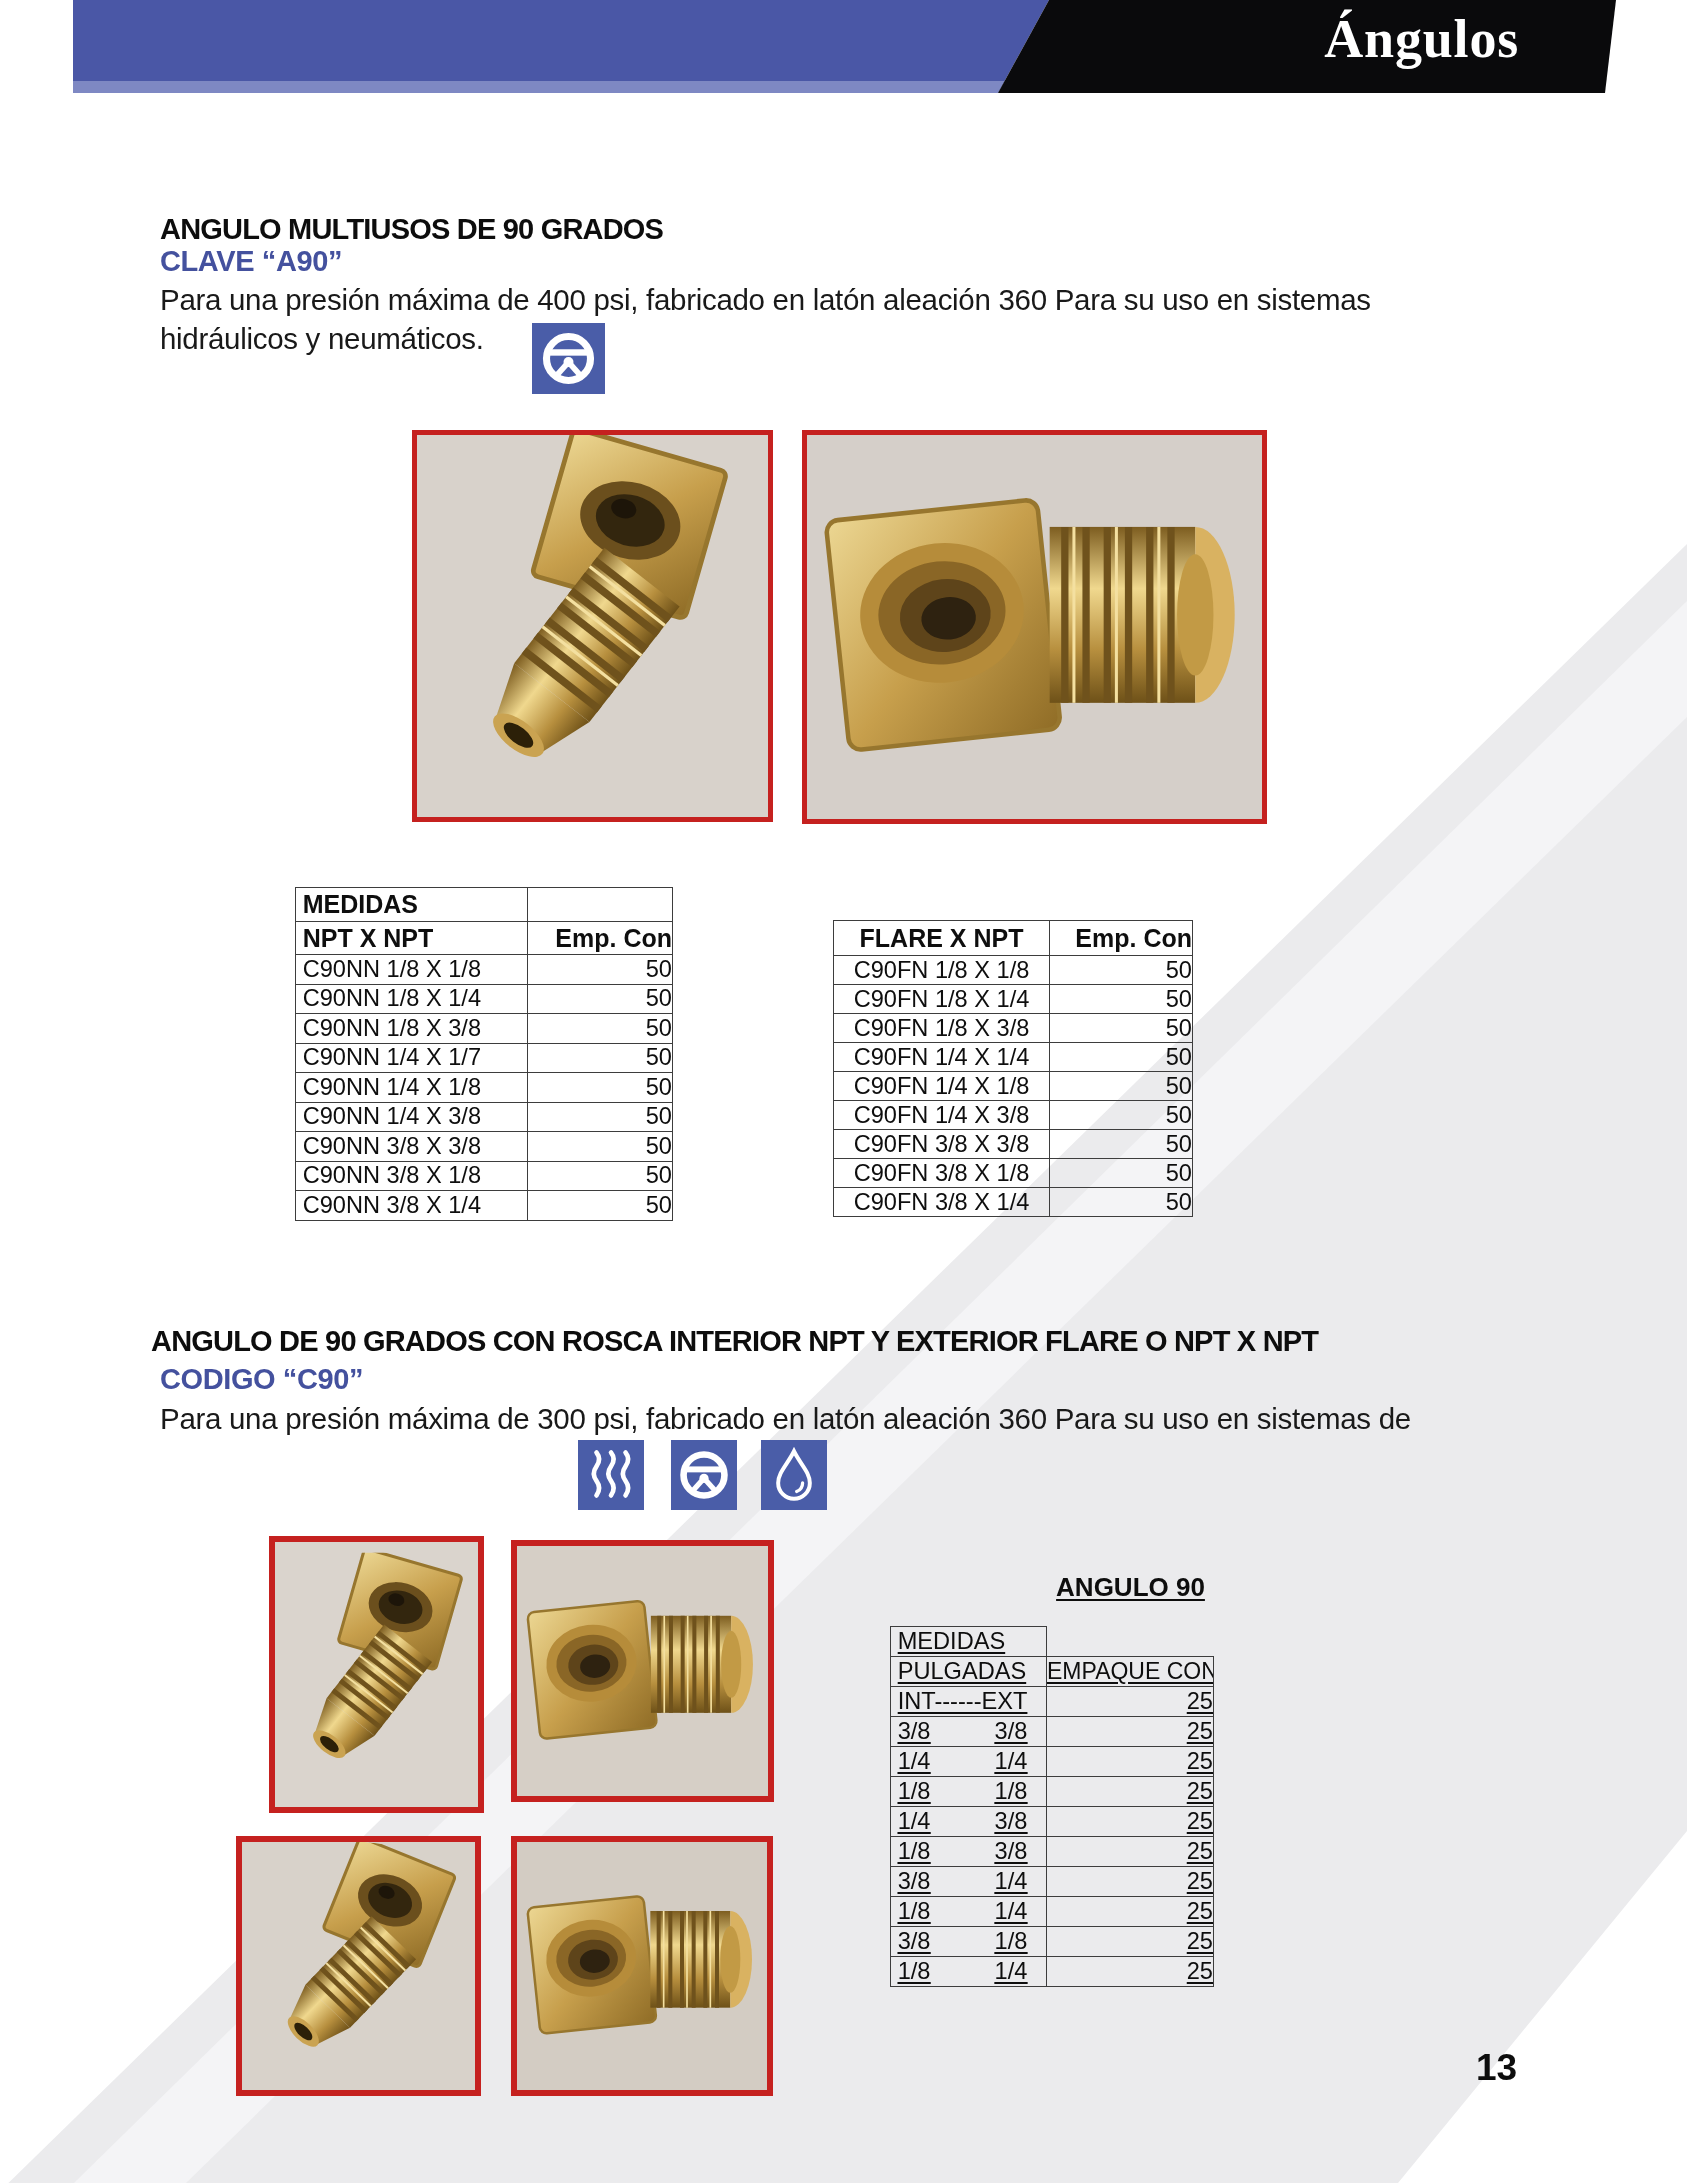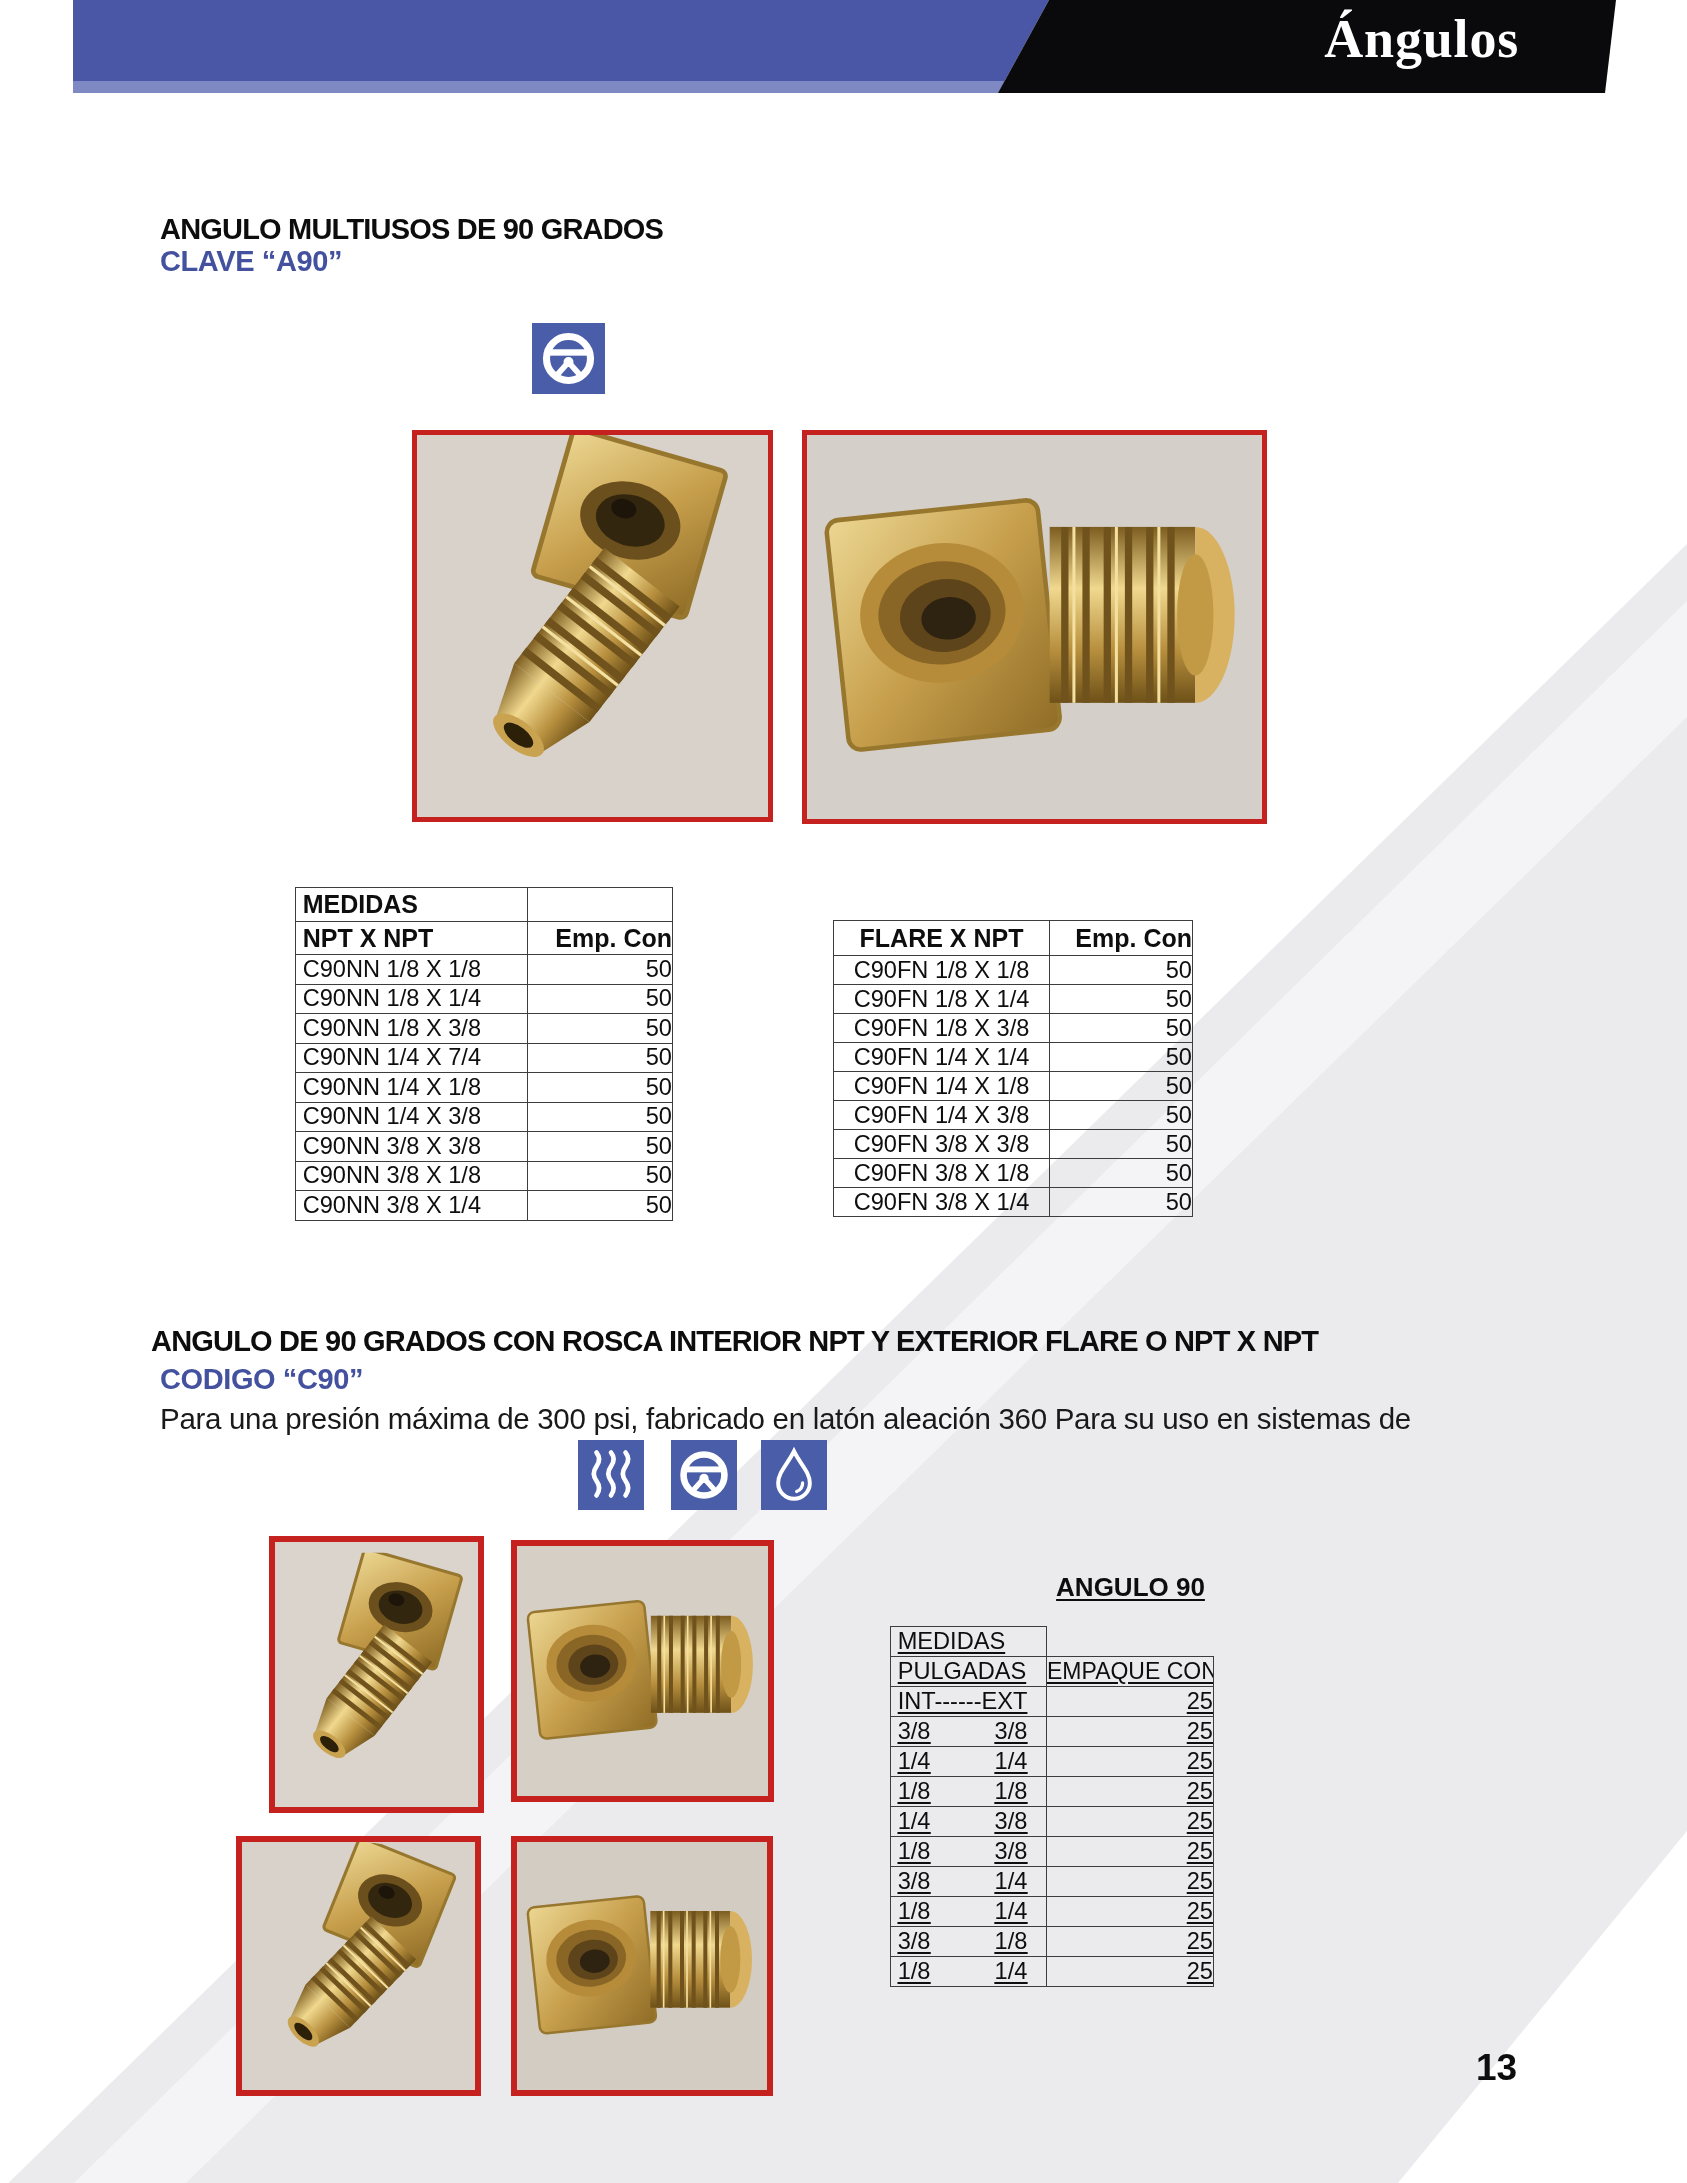--- a/index.html
+++ b/index.html
@@ -143,20 +143,24 @@
   </svg>
 
   <div class="abs" id="band-blue">
       <div class="strip"></div>
     </div>
   <div class="abs" id="band-black"></div>
   <div class="abs" id="band-title">Ángulos</div>
 
   <div class="abs sec-title" style="left:160px;top:213px;">ANGULO MULTIUSOS DE 90 GRADOS</div>
   <div class="abs sec-code" style="left:160px;top:245px;">CLAVE “A90”</div>
+  <div class="abs sec-desc" style="left:160px;top:280px;">
+    <div>Para una presión máxima de 400 psi, fabricado en latón aleación 360 Para su uso en sistemas</div>
+    <div>hidráulicos y neumáticos.</div>
+  </div>
 
   <div class="abs pictogram" style="left:532px;top:323px;width:73px;height:71px;">
     <svg viewBox="0 0 100 100">
       <circle cx="50" cy="50" r="31" fill="none" stroke="#fff" stroke-width="10"></circle>
       <rect x="20" y="37" width="60" height="9" fill="#fff"></rect>
       <circle cx="50" cy="55" r="7" fill="#fff"></circle>
       <line x1="50" y1="55" x2="33" y2="74" stroke="#fff" stroke-width="8"></line>
       <line x1="50" y1="55" x2="67" y2="74" stroke="#fff" stroke-width="8"></line>
     </svg>
   </div>
@@ -192,21 +196,21 @@
         </tr>
         <tr style="height: 29.5px;">
           <td class="">C90NN 1/8 X 1/4</td>
           <td class="qty">50</td>
         </tr>
         <tr style="height: 29.5px;">
           <td class="">C90NN 1/8 X 3/8</td>
           <td class="qty">50</td>
         </tr>
         <tr style="height: 29.5px;">
-          <td class="">C90NN 1/4 X 7/4</td>
+          <td class="">C90NN 1/4 X 1/7</td>
           <td class="qty">50</td>
         </tr>
         <tr style="height: 29.5px;">
           <td class="">C90NN 1/4 X 1/8</td>
           <td class="qty">50</td>
         </tr>
         <tr style="height: 29.5px;">
           <td class="">C90NN 1/4 X 3/8</td>
           <td class="qty">50</td>
         </tr>

